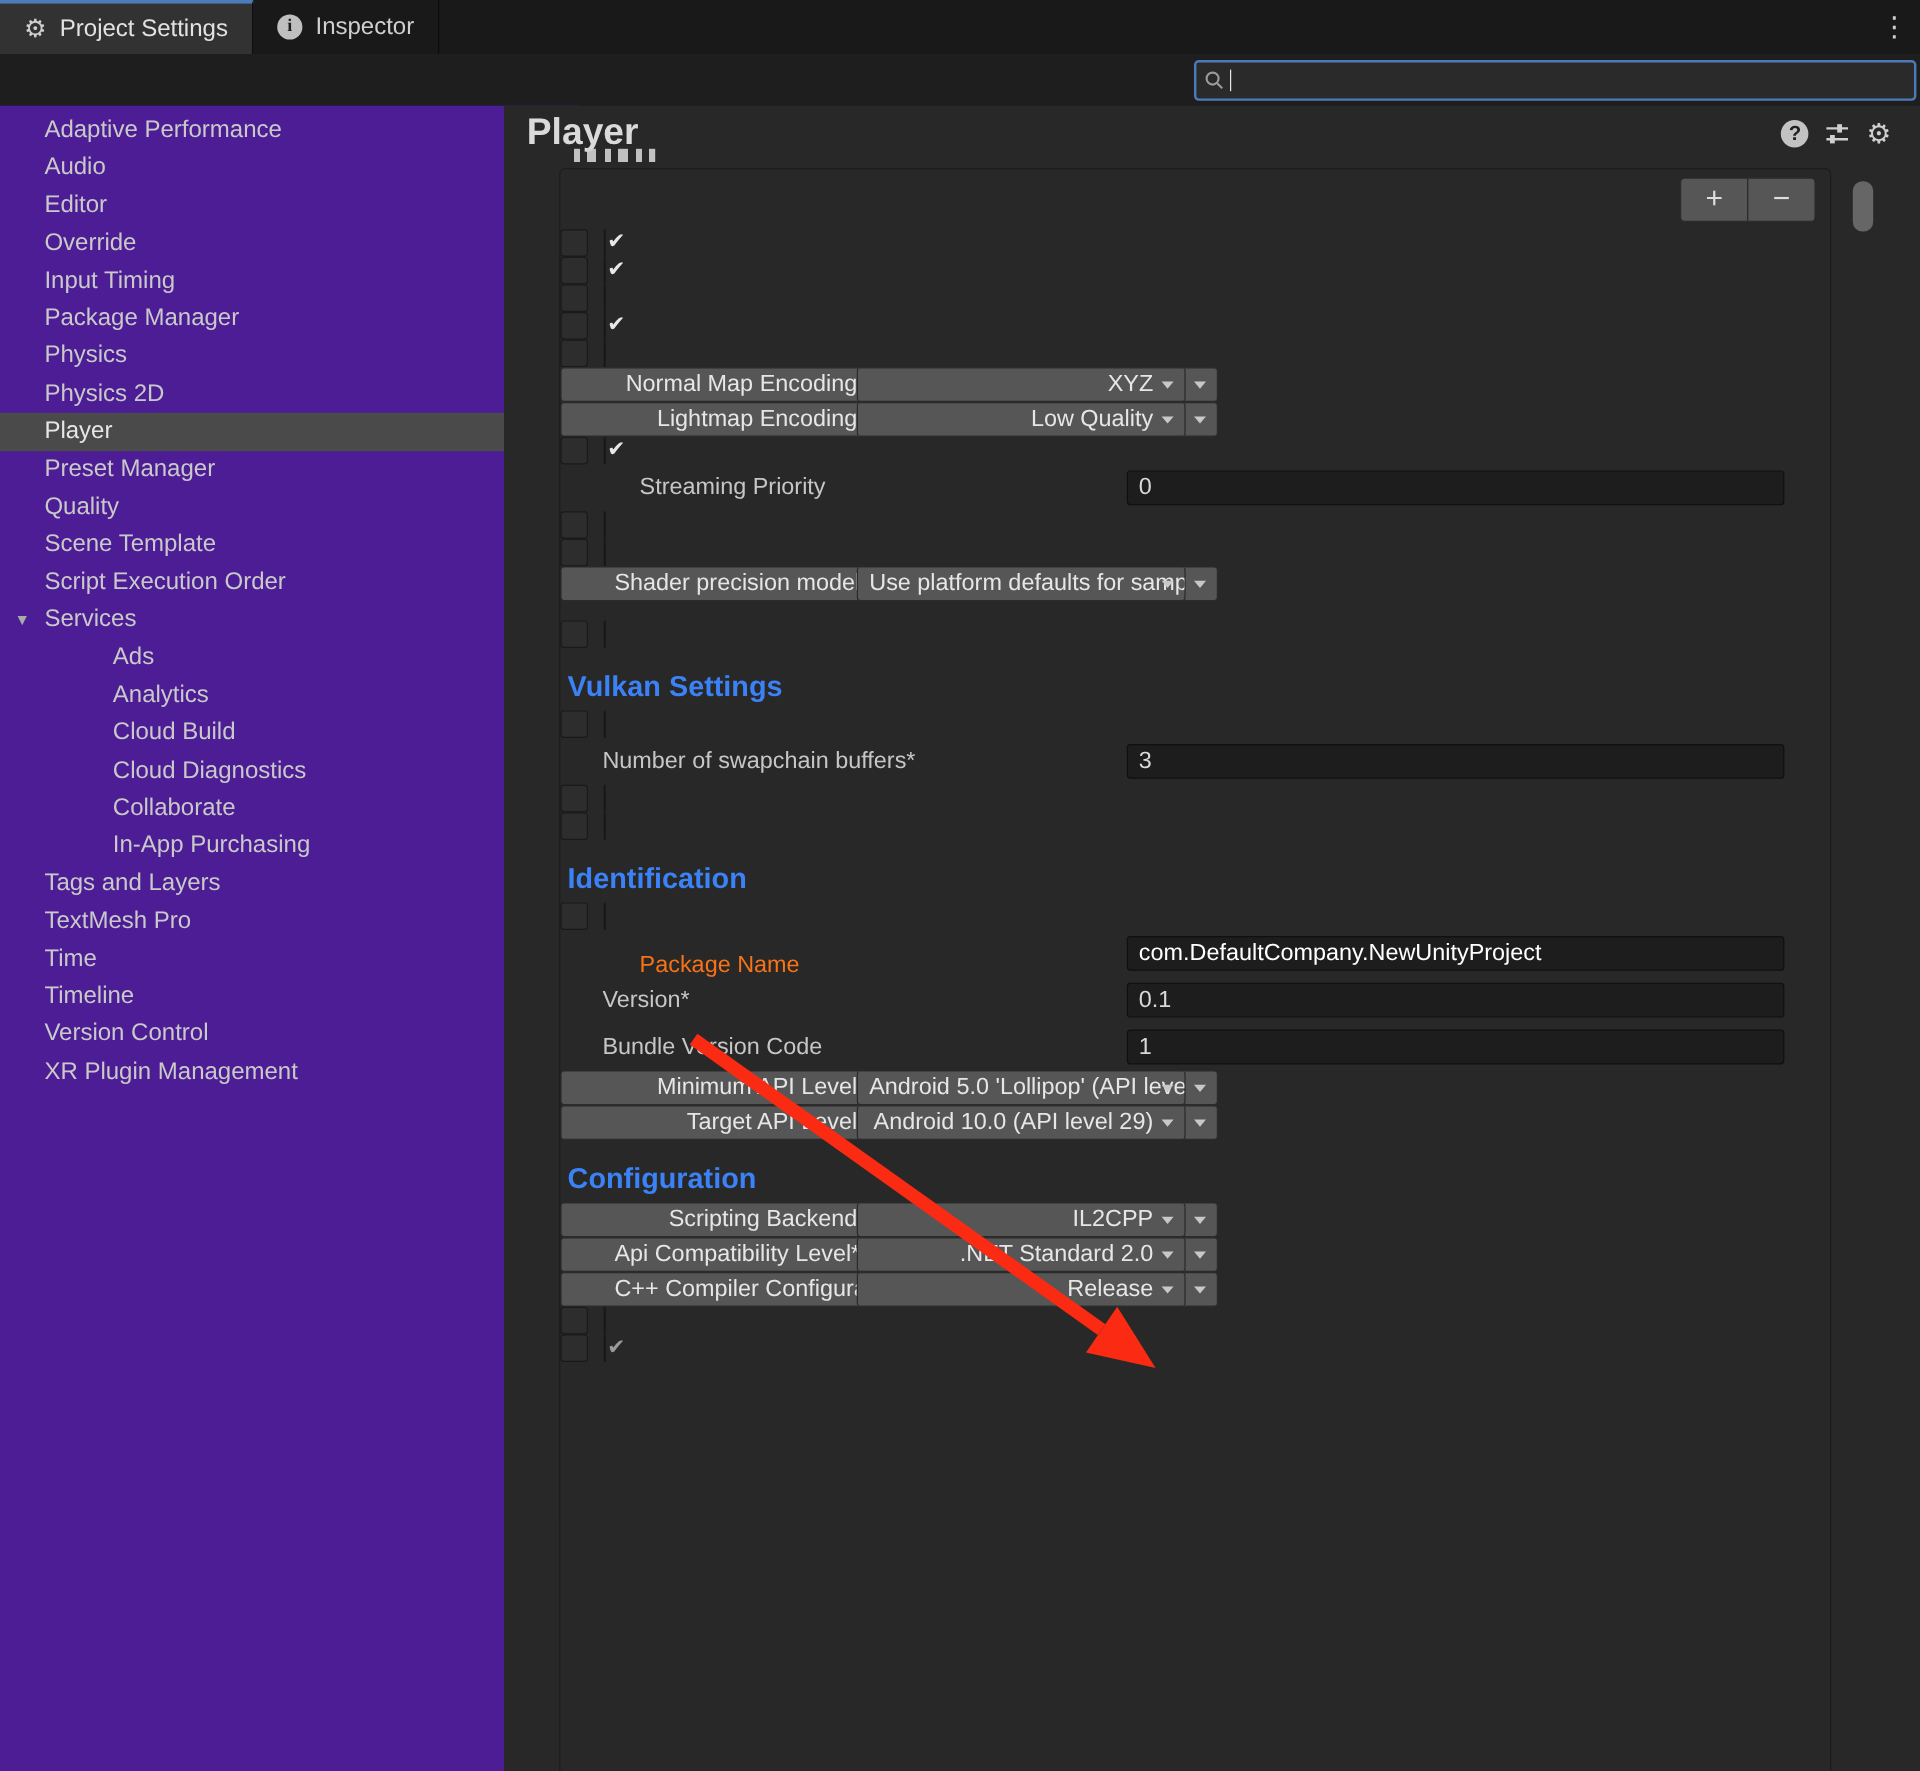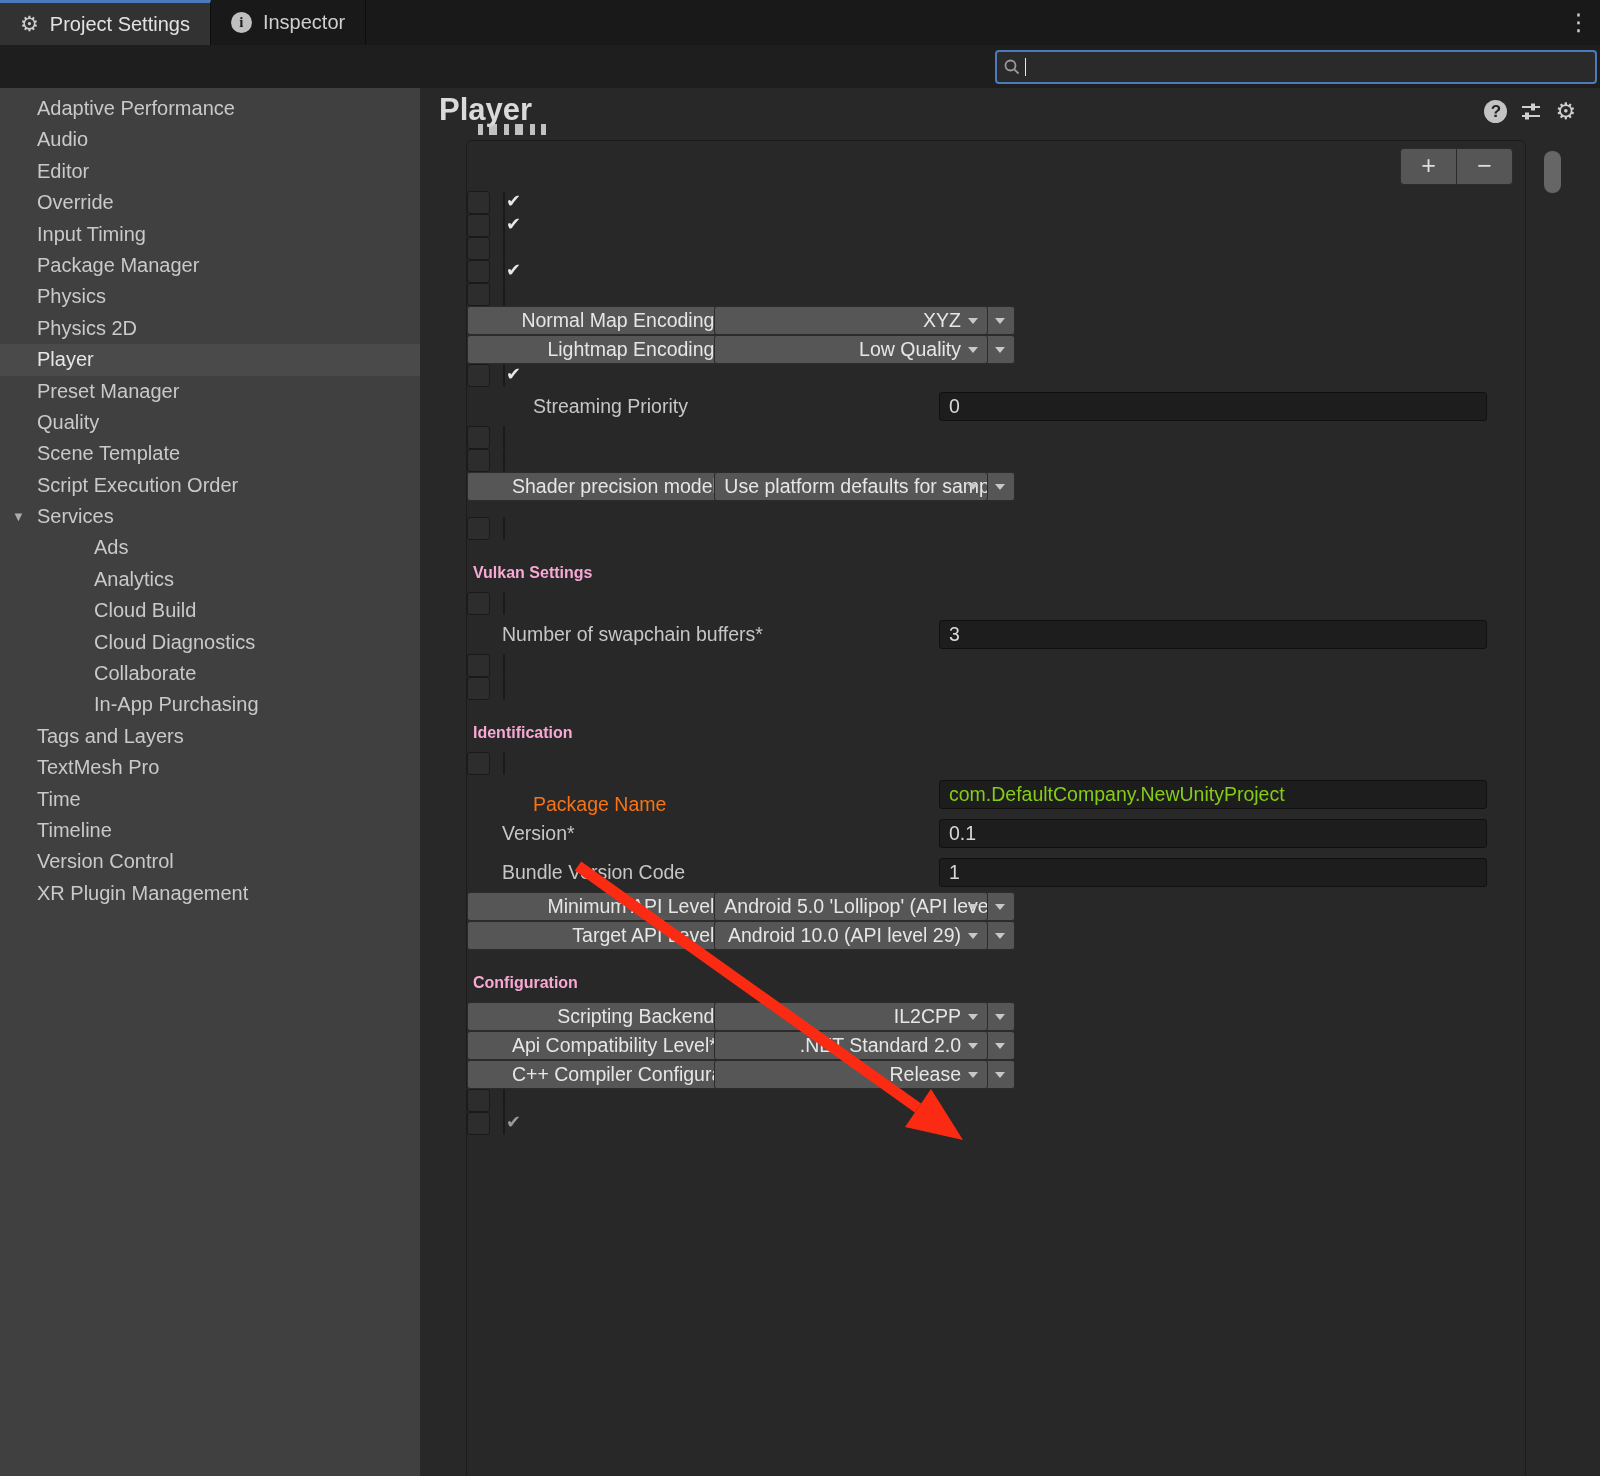--- a/index.html
+++ b/index.html
@@ -18,21 +18,21 @@
   .info-circle{width:21px;height:21px;border-radius:50%;background:#bfbfbf;color:#1c1c1c;
     font-weight:bold;font-size:15px;line-height:21px;text-align:center;font-family:"Liberation Serif",serif;}
   .kebab{margin-left:auto;display:flex;align-items:center;padding:0 10px;font-size:23px;color:#cfcfcf;}
   
   .searchrow{position:absolute;left:0;top:45px;right:0;height:43px;background:#1e1e1e;
     border-bottom:1px solid #151515;}
   .searchbox{position:absolute;left:995px;right:3px;top:5px;height:30px;background:#2a2a2a;
     border:2px solid #4c7bba;border-radius:4px;display:flex;align-items:center;padding-left:6px;gap:4px;}
   .caret{width:1px;height:18px;background:#e8e8e8;}
   
-  .sidebar{position:absolute;left:0;top:88px;width:483px;bottom:0;background:#404040;
+  .sidebar{position:absolute;left:0;top:88px;width:483px;bottom:0;background:#4c1d95;
     border-right:1px solid #141414;padding-top:5px;box-sizing:border-box;}
   .sb-item{position:relative;height:31.4px;line-height:31.4px;padding-left:37px;
     font-size:20px;color:#c9c9c9;white-space:nowrap;cursor:default;}
   .sb-item.ind{padding-left:94px;}
   .sb-item.sel{background:#4a4a4a;color:#e6e6e6;}
   .tri{position:absolute;left:12px;top:0;font-size:13px;color:#ababab;}
   
   .main{position:absolute;left:420px;top:88px;right:0;bottom:0;overflow:hidden;background:#282828;}
   .page-title{margin:0;position:absolute;left:19px;top:4px;font-size:31px;font-weight:bold;color:#dadada;}
   .hdr-icons{position:absolute;top:11px;right:24px;display:flex;gap:12px;align-items:center;}
@@ -50,33 +50,33 @@
     font-size:25px;line-height:33px;text-align:center;cursor:default;}
   .pm-btn:first-child{border-radius:4px 0 0 4px;border-right:none;}
   .pm-btn:last-child{border-radius:0 4px 4px 0;}
   
   #rows{padding-top:50px;}
   .row{height:39px;display:flex;align-items:center;font-size:19.5px;color:#c6c6c6;}
   .row .label{margin-left:35px;width:437px;white-space:nowrap;overflow:hidden;}
   .row.indent .label{margin-left:66px;width:406px;}
   .row.gap{margin-top:16px;}
   .row.header{margin-top:13px;}
-  .row.header .label{margin-left:6px;font-weight:bold;color:#f9a8d4;font-size:16px;}
+  .row.header .label{margin-left:6px;font-weight:bold;color:#3b82f6;font-size:24px;}
   .checkbox{width:23px;height:23px;background:#2d2d2d;border:1px solid #1a1a1a;border-radius:3px;
     box-sizing:border-box;position:relative;}
   .checkbox.checked::after{content:"✔";position:absolute;left:2px;top:-2px;font-size:18px;color:#e8e8e8;}
   .tinput{width:548px;height:29px;box-sizing:border-box;background:#1d1d1d;border:1px solid #101010;
     border-radius:3px;padding:0 9px;line-height:27px;color:#d8d8d8;white-space:nowrap;overflow:hidden;}
   .dropdown{width:548px;height:29px;box-sizing:border-box;background:#565656;border:1px solid #2b2b2b;
     border-radius:3px;padding:0 26px 0 9px;line-height:27px;color:#e6e6e6;position:relative;
     white-space:nowrap;overflow:hidden;cursor:default;text-align:right;}
   .dropdown::after{content:"";position:absolute;right:9px;top:11px;width:0;height:0;
     border-left:5.5px solid transparent;border-right:5.5px solid transparent;border-top:6.5px solid #c8c8c8;}
   .row.disabled .label{color:#f97316;margin-top:20px;}
-  .row.disabled .tinput{color:#84cc16;}
+  .row.disabled .tinput{color:#ffffff;}
   .row.disabled .checkbox.checked::after{color:#9a9a9a;}
   
   .v-thumb{position:absolute;left:1124px;top:63px;width:17px;height:42px;background:#666;border-radius:8px;}
   
   .arrow-svg{position:absolute;left:0;top:0;z-index:40;pointer-events:none;}
 </style>
 </head>
 <body>
 
 <div class="tabbar">

